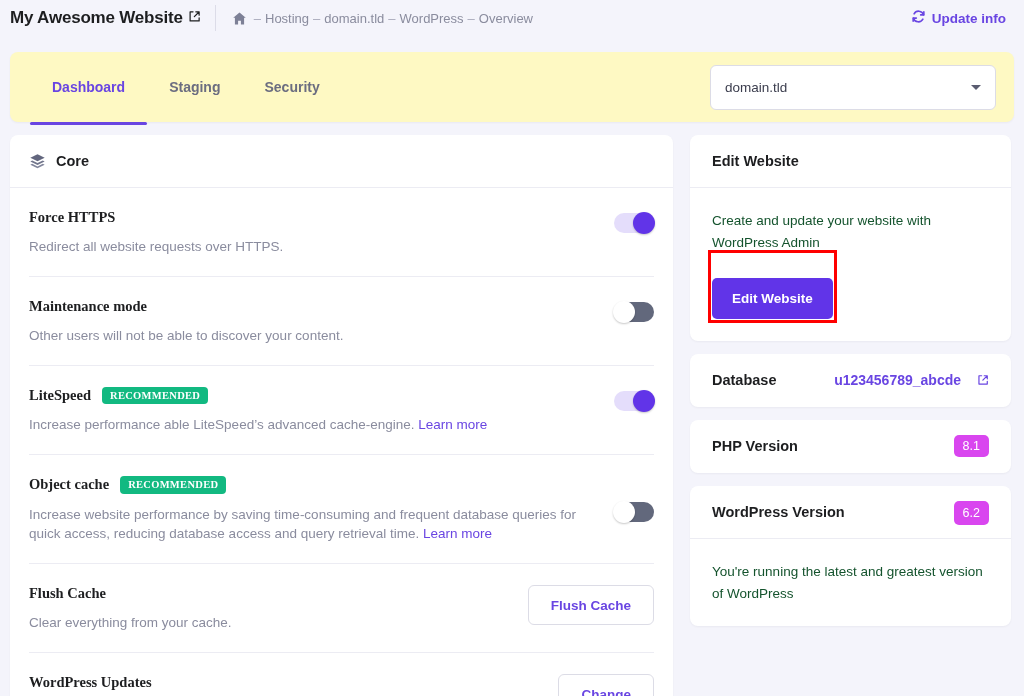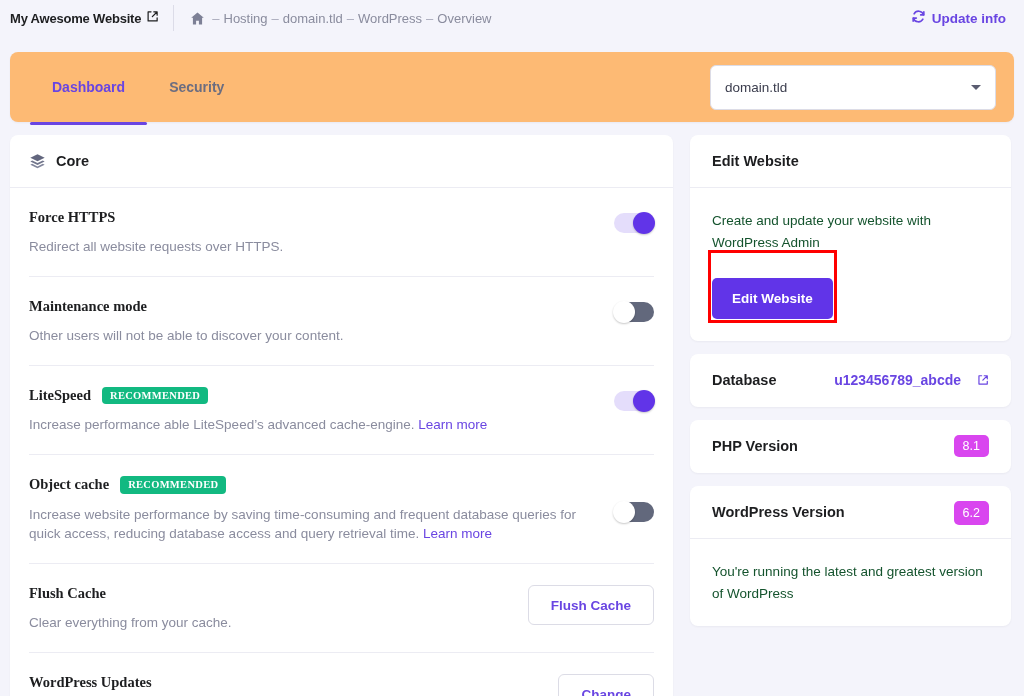--- a/index.html
+++ b/index.html
@@ -14,21 +14,21 @@
   
   .topbar {
     height: 36px;
     display: flex;
     align-items: center;
     padding: 0 18px 0 10px;
     background: #f4f4fb;
     position: relative;
   }
   .site-title {
-    font-size: 13px;
+    font-size: 17px;
     font-weight: 700;
     color: #1d1e20;
     letter-spacing: -0.2px;
     white-space: nowrap;
   }
   .ext-icon { display: inline-block; margin-left: 5px; vertical-align: 1px; }
   .title-group { display: flex; align-items: center; }
   .vdivider {
     width: 1px; height: 26px; background: #dcdce8;
     margin: 0 16px 0 14px;
@@ -44,21 +44,21 @@
   .update-info {
     margin-left: auto;
     display: flex; align-items: center; gap: 6px;
     color: #6945e2; font-size: 13.5px; font-weight: 700;
     cursor: pointer;
   }
 
   
   .tabcard {
     margin: 16px 10px 0 10px;
-    background: #fdba74;
+    background: #fef9c3;
     border-radius: 8px;
     height: 70px;
     display: flex;
     align-items: center;
     position: relative;
     box-shadow: 0 1px 2px rgba(30,30,60,.05);
   }
   .tabs { display: flex; height: 100%; align-items: center; padding-left: 20px; }
   .tab {
     font-size: 14px; color: #6b6d80; font-weight: 600;
@@ -268,20 +268,23 @@
     <span>Update info</span>
   </div>
 </div>
 
 <div class="tabcard">
   <div class="tabs">
     <div class="tab active">
       <span>Dashboard</span>
     </div>
     <div class="tab">
+      <span>Staging</span>
+    </div>
+    <div class="tab">
       <span>Security</span>
     </div>
   </div>
   <div class="domain-select">
     <span>domain.tld</span>
     <span class="caret"></span>
   </div>
 </div>
 
 <div class="main">

